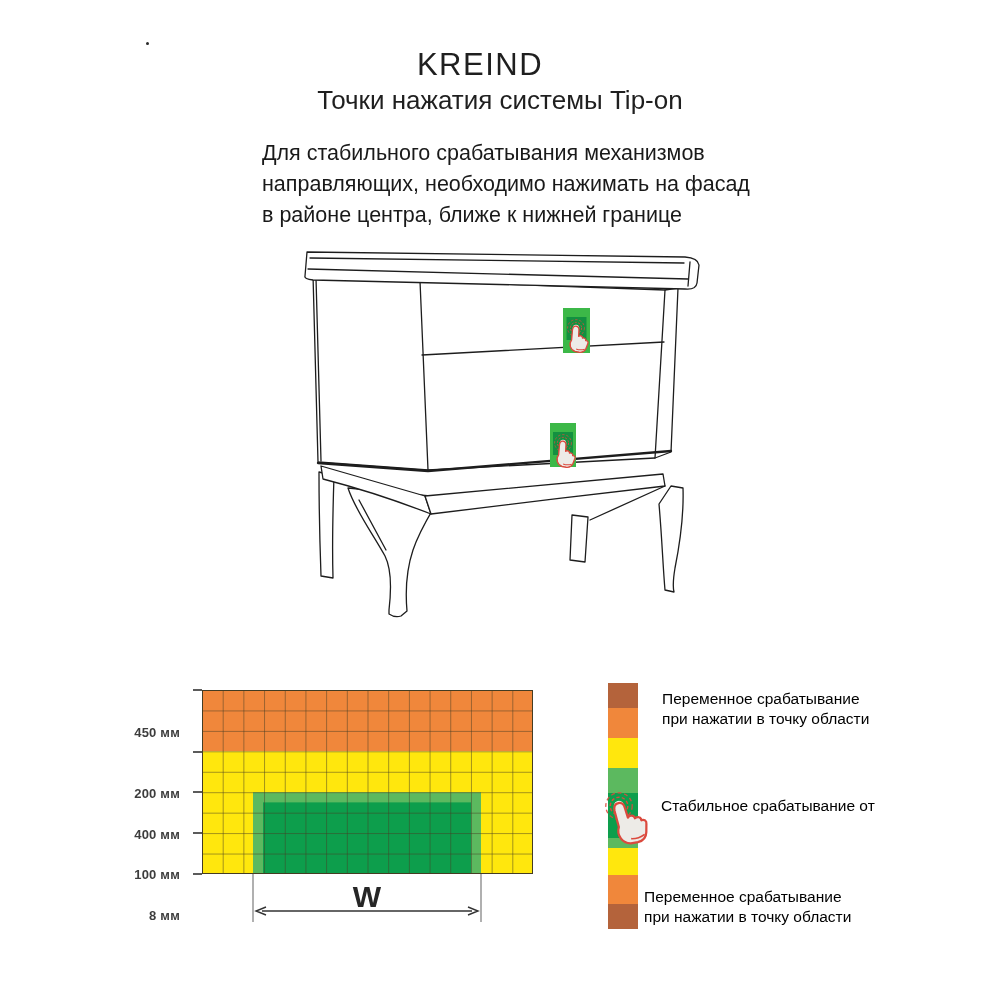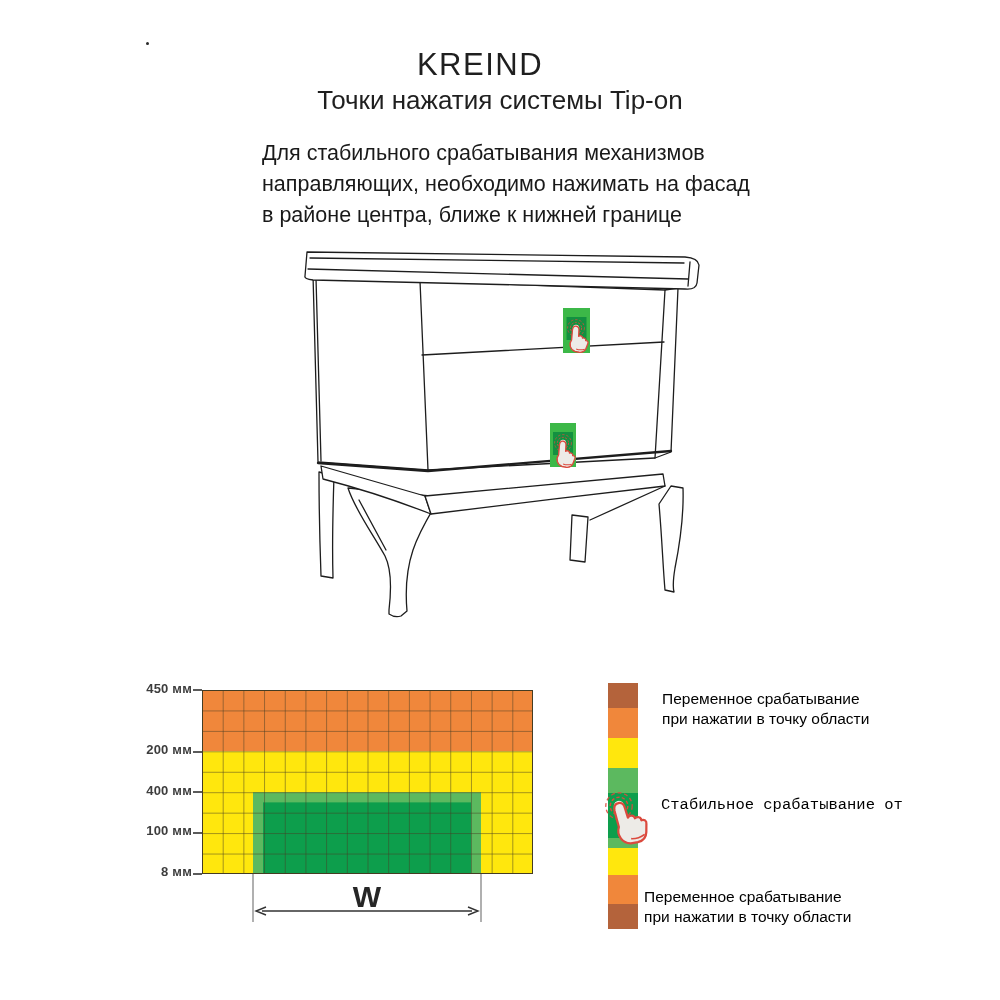--- a/index.html
+++ b/index.html
@@ -3,28 +3,28 @@
 <meta charset="utf-8">
 <style>
   html,body{margin:0;padding:0;background:#fff;}
   #page{position:relative;width:1000px;height:1000px;background:#fff;overflow:hidden;
         font-family:"Liberation Sans", sans-serif;color:#1c1c1c;}
   .abs{position:absolute;}
   .dot{left:146px;top:42px;width:3px;height:3px;background:#2a2a2a;border-radius:50%;}
   .brand{left:0;top:47px;width:960px;text-align:center;font-size:31px;letter-spacing:1.5px;color:#1f1f1f;}
   .subtitle{left:0;top:85px;width:1000px;text-align:center;font-size:26px;color:#1f1f1f;}
   .desc{left:262px;top:138px;width:520px;font-size:21.5px;line-height:31px;color:#191919;}
-  .axis-label{width:72px;left:120px;text-align:right;font-size:13px;font-weight:700;color:#3d3d3d;letter-spacing:.2px;}
+  .axis-label{width:72px;left:108px;text-align:right;font-size:13px;font-weight:700;color:#3d3d3d;letter-spacing:.2px;margin-top:44px;}
   .tick{left:193px;width:9px;height:1.5px;background:#5b5b5b;}
   .wlabel{left:337px;top:880px;width:60px;text-align:center;font-size:30px;font-weight:600;color:#262626;}
   .footer{left:183px;top:931px;font-size:15px;color:#42392e;}
   .footer b{font-weight:700;color:#352d24;}
   .legend-text{font-size:15.5px;line-height:19.5px;color:#000000;}
   .lt1{left:662px;top:689px;}
-  .lt2{left:661px;top:796px;font-family:Liberation Mono, monospace;}
+  .lt2{left:661px;top:796px;}
   .lt3{left:644px;top:887px;}
   svg .ln{fill:none;stroke:#1d1d1d;stroke-width:1.3;stroke-linecap:round;stroke-linejoin:round;}
   svg .fillw{fill:#ffffff;stroke:#1d1d1d;stroke-width:1.3;stroke-linejoin:round;}
 </style>
 </head>
 <body>
 
 <div id="page">
 
   <svg width="0" height="0" style="position:absolute">

